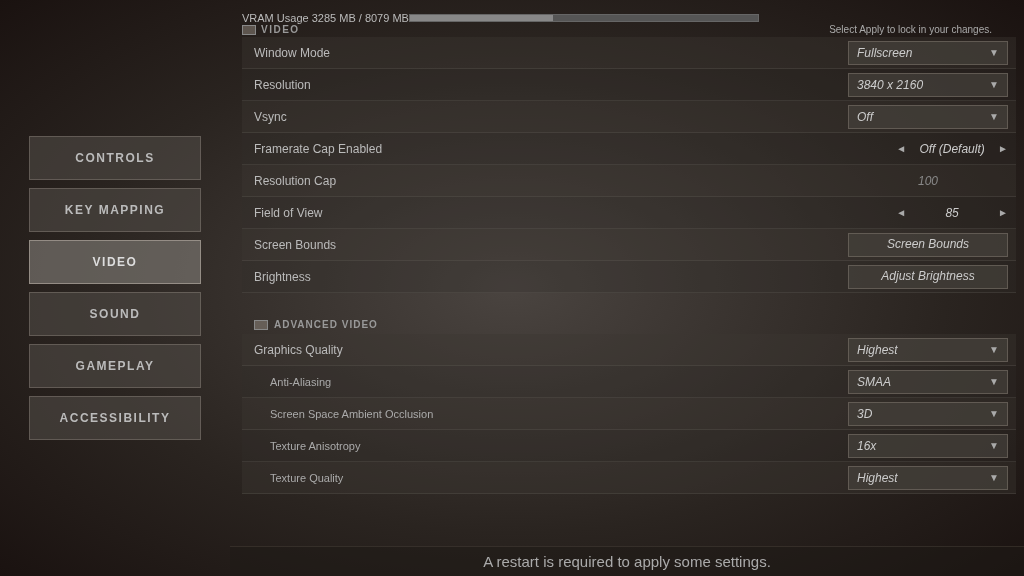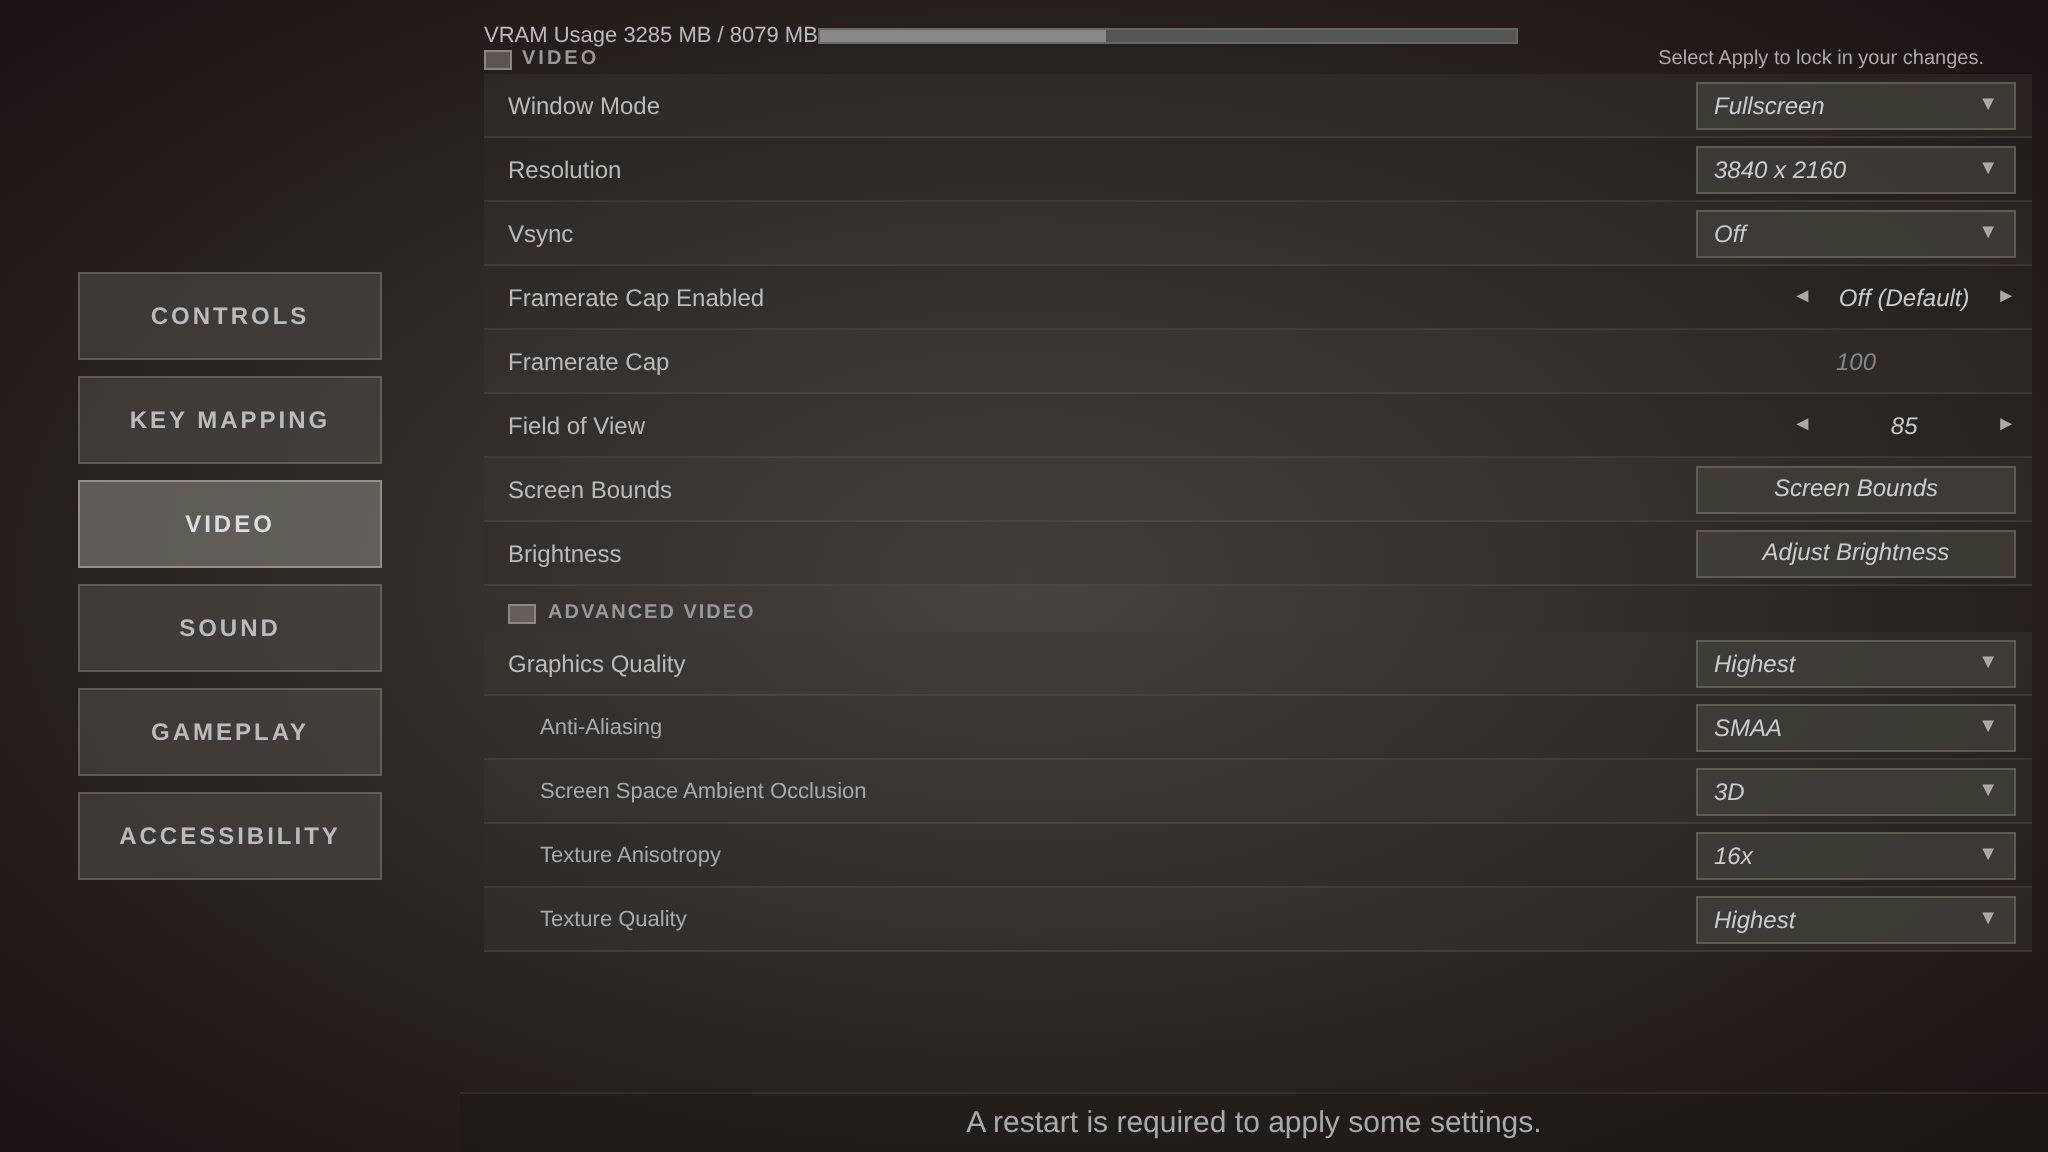--- a/index.html
+++ b/index.html
@@ -38,21 +38,21 @@
       display: flex;
       flex-direction: column;
       justify-content: center;
       align-items: center;
       gap: 8px;
       padding: 20px;
       flex-shrink: 0;
     }
 
     .sidebar-btn {
-      width: 152px;
+      width: 172px;
       height: 44px;
       background: rgba(80,75,70,0.6);
       border: 1px solid rgba(180,170,160,0.3);
       color: #bbb;
       font-size: 12px;
       font-weight: bold;
       letter-spacing: 1.5px;
       text-align: center;
       cursor: pointer;
       display: flex;
@@ -323,21 +323,21 @@
             <span class="setting-label">Framerate Cap Enabled</span>
             <div class="setting-control">
               <div class="arrow-control">
                 <span class="arrow-btn">◄</span>
                 <span class="arrow-value">Off (Default)</span>
                 <span class="arrow-btn">►</span>
               </div>
             </div>
           </div>
           <div class="setting-row">
-            <span class="setting-label">Framerate Cap</span>
+            <span class="setting-label">Resolution Cap</span>
             <div class="setting-control">
               <span class="text-value">100</span>
             </div>
           </div>
           <div class="setting-row">
             <span class="setting-label">Field of View</span>
             <div class="setting-control">
               <div class="arrow-control">
                 <span class="arrow-btn">◄</span>
                 <span class="arrow-value">85</span>
@@ -352,21 +352,21 @@
             </div>
           </div>
           <div class="setting-row">
             <span class="setting-label">Brightness</span>
             <div class="setting-control">
               <div class="btn-control">Adjust Brightness</div>
             </div>
           </div>
         </div>
 
-      <div class="section-header" style="margin-top:4px;">
+      <div class="section-header" style="margin-top:22px;">
         <div class="section-header-icon"></div>
         <span>ADVANCED VIDEO</span>
       </div>
 
       <div id="advanced-video-settings">
           <div class="setting-row">
             <span class="setting-label">Graphics Quality</span>
             <div class="setting-control">
               <div class="dropdown-control">
                 <span>Highest</span>

